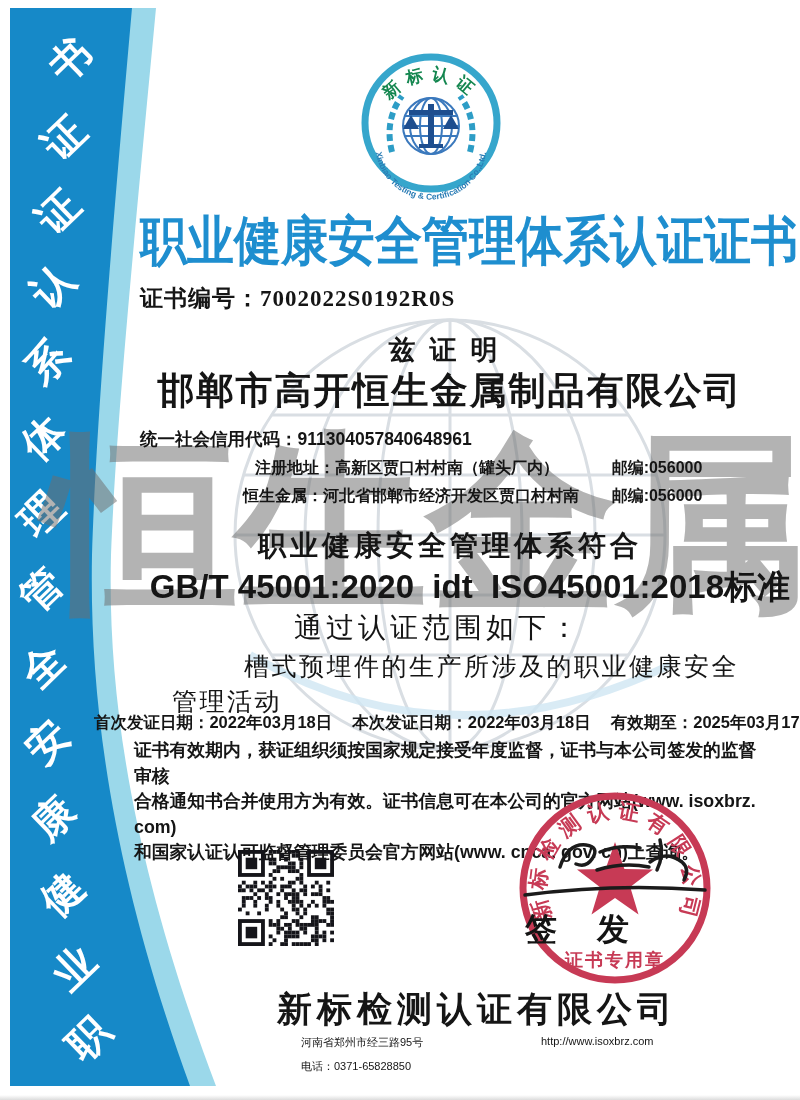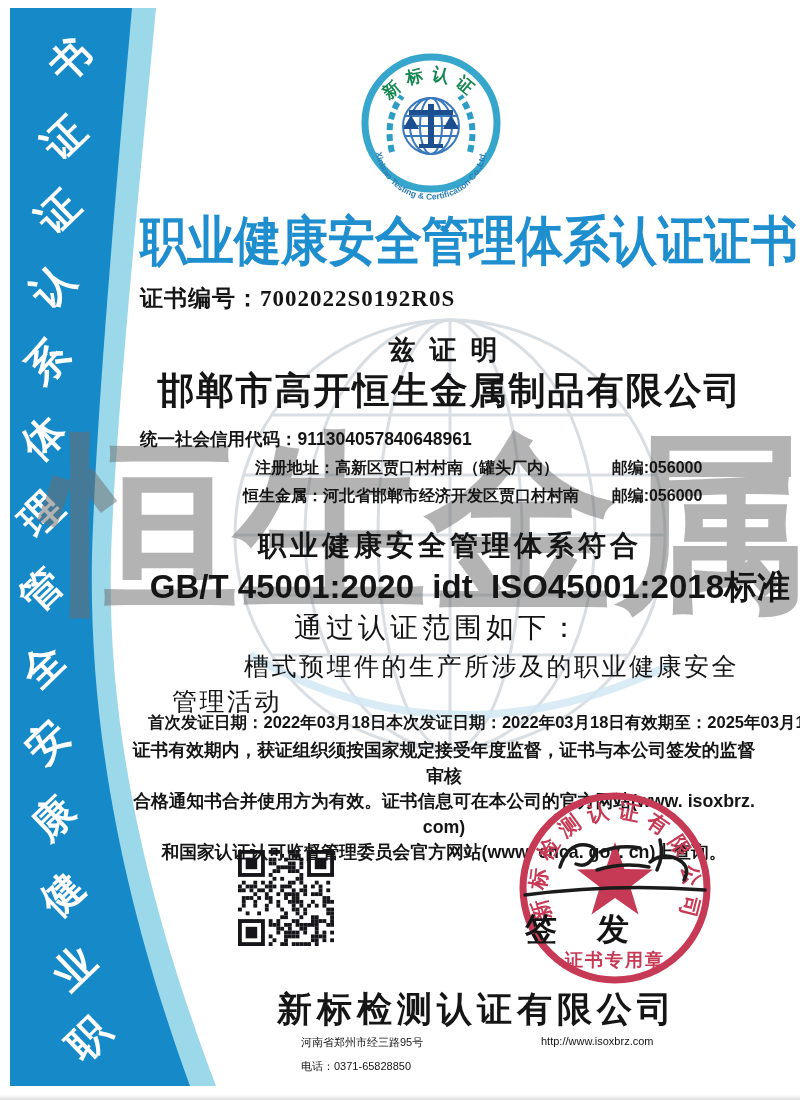--- a/index.html
+++ b/index.html
@@ -34,22 +34,22 @@
   #certify-line{left:140px;top:332px;width:620px;text-align:center;font-size:27px;font-weight:700;letter-spacing:14px;}
   #company-name{left:90px;top:366px;width:720px;text-align:center;font-size:37px;font-weight:700;letter-spacing:2px;white-space:nowrap;}
   #credit-code{left:140px;top:427px;width:620px;text-align:left;font-size:17.5px;font-weight:700;}
   .addr-row{left:243px;width:500px;display:grid;grid-template-columns:328px auto;font-size:16px;font-weight:700;white-space:nowrap;text-align:center;}
   #addr-row-0{top:458px;}
   #addr-row-1{top:486px;}
   #system-line{left:140px;top:527px;width:620px;text-align:center;font-size:28px;font-weight:700;letter-spacing:4px;}
   #standard-line{left:110px;top:565px;width:680px;text-align:right;font-size:33px;font-weight:700;white-space:pre;}
   #scope-intro{left:128px;top:609px;width:620px;text-align:center;font-size:28px;font-weight:500;letter-spacing:4px;}
   #scope-text{left:172px;top:649px;width:572px;font-size:25px;font-weight:500;letter-spacing:2.5px;line-height:35px;text-indent:72px;}
-  #dates-row{left:148px;top:712px;width:614px;display:flex;justify-content:flex-start;font-size:16.5px;font-weight:700;white-space:nowrap;}
-  #notice{left:126px;top:738px;width:636px;text-align:center;font-size:17.8px;font-weight:700;line-height:25.6px;}
+  #dates-row{left:148px;top:712px;width:614px;display:flex;justify-content:center;font-size:16.5px;font-weight:700;white-space:nowrap;gap:20px;}
+  #notice{left:134px;top:738px;width:636px;font-size:17.8px;font-weight:700;line-height:25.6px;}
   #qr-wrap{left:238px;top:850px;}
   #stamp{left:505px;top:782px;}
   #footer-company{left:167px;top:986px;width:620px;text-align:center;font-size:35px;font-weight:900;letter-spacing:5px;white-space:nowrap;}
   .footer-row{left:301px;width:460px;display:grid;grid-template-columns:240px auto;font-size:11px;font-weight:400;white-space:nowrap;}
   #footer-row-0{top:1035px;}
   #footer-row-1{top:1059px;}
   #scan-edge{left:0;right:0;bottom:0;height:5px;background:linear-gradient(#ffffff,#c9c9c9);opacity:.65;z-index:4;}
 </style>
 </head>
 <body>

